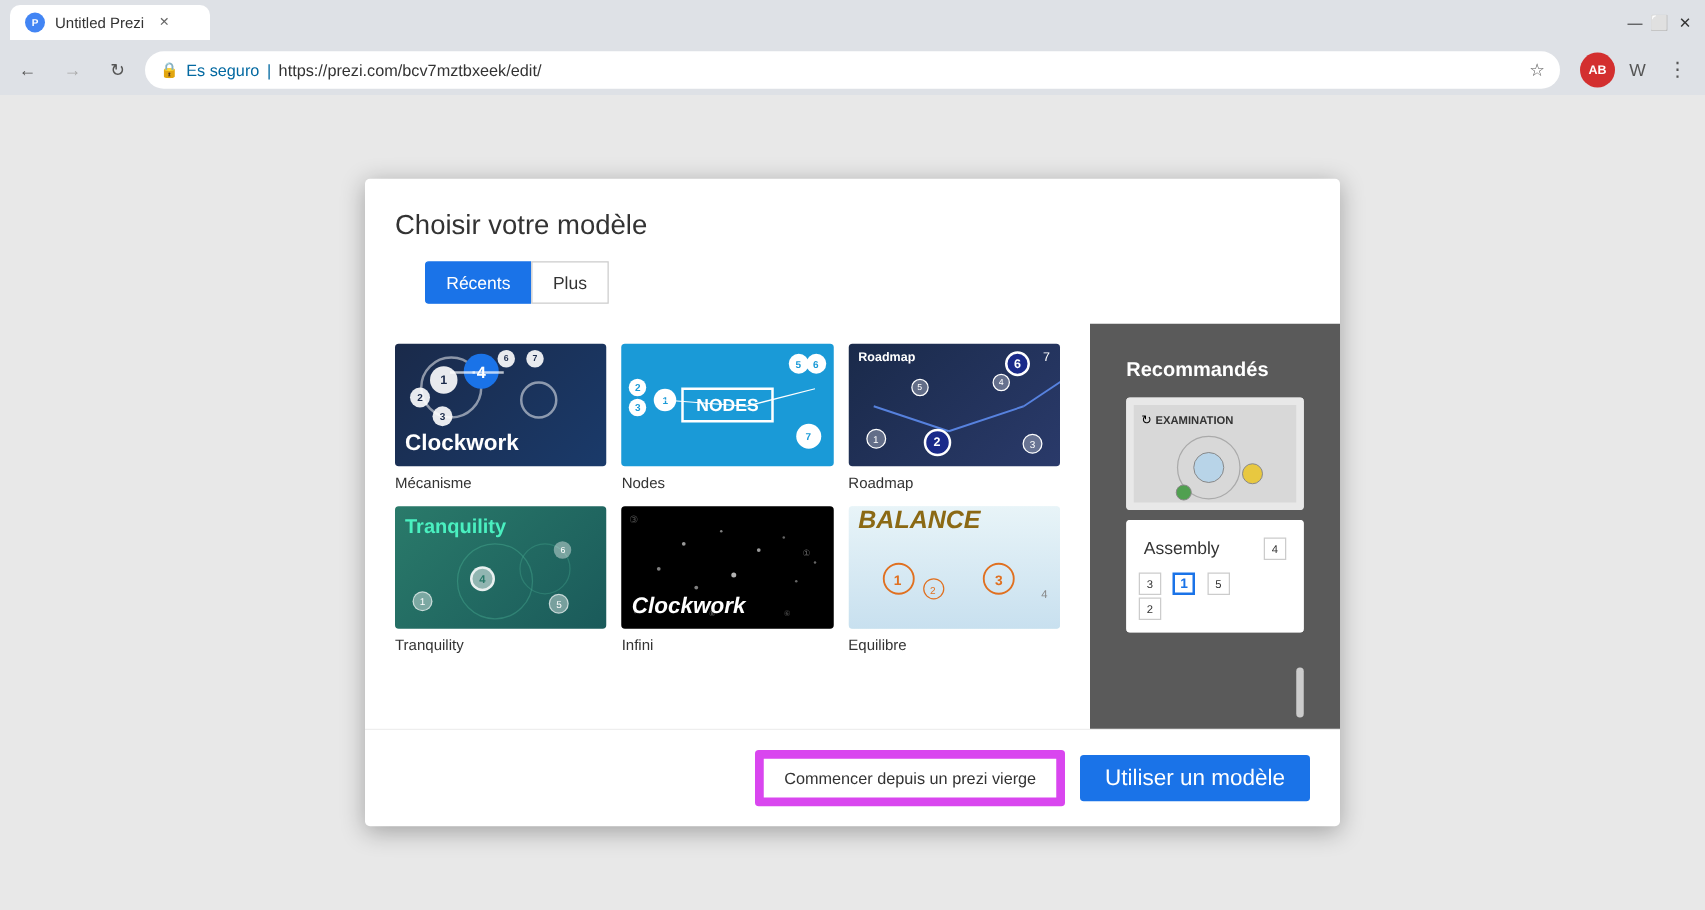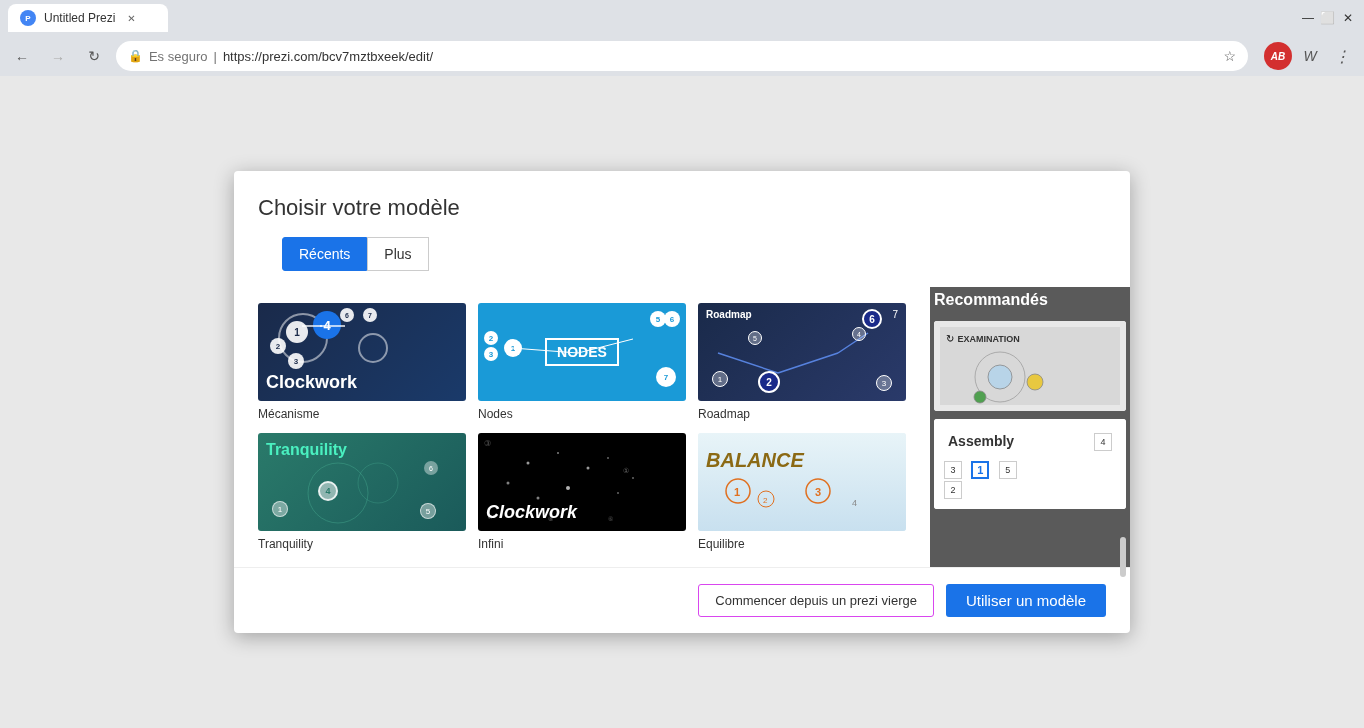--- a/index.html
+++ b/index.html
@@ -12,33 +12,33 @@
     .tab-favicon { width: 16px; height: 16px; background: #4285f4; border-radius: 50%; display: flex; align-items: center; justify-content: center; color: white; font-size: 8px; font-weight: bold; }
     .tab-close { width: 16px; height: 16px; border-radius: 50%; display: flex; align-items: center; justify-content: center; cursor: pointer; font-size: 10px; color: #666; }
     .window-controls { margin-left: auto; display: flex; gap: 4px; align-items: center; }
     .win-btn { width: 16px; height: 16px; display: flex; align-items: center; justify-content: center; cursor: pointer; font-size: 12px; color: #333; }
 
     .address-bar { display: flex; align-items: center; height: 40px; padding: 4px 8px; background: #dee1e6; gap: 8px; }
     .nav-btn { width: 28px; height: 28px; border-radius: 50%; display: flex; align-items: center; justify-content: center; cursor: pointer; font-size: 14px; color: #555; border: none; background: transparent; }
     .nav-btn:disabled { color: #aaa; }
     .url-bar { flex: 1; display: flex; align-items: center; background: #fff; border-radius: 20px; padding: 0 12px; height: 30px; font-size: 13px; color: #333; gap: 6px; }
     .secure-icon { color: #1a73e8; font-size: 12px; }
-    .separator { color: #737373; }
+    .separator { color: #0369a1; }
     .url-text { color: #333; font-size: 13px; }
     .star-icon { margin-left: auto; color: #555; font-size: 14px; }
     .extensions { display: flex; align-items: center; gap: 4px; margin-left: 8px; }
-    .ext-btn { width: 28px; height: 28px; border-radius: 4px; display: flex; align-items: center; justify-content: center; cursor: pointer; font-size: 14px; color: #555; font-style: italic; }
+    .ext-btn { width: 28px; height: 28px; border-radius: 4px; display: flex; align-items: center; justify-content: center; cursor: pointer; font-size: 14px; color: #555; }
     .more-btn { font-size: 16px; color: #555; cursor: pointer; }
 
     
     .page-content { background: #e8e8e8; display: flex; align-items: center; justify-content: center; height: calc(728px - 76px); }
 
     
     .modal-overlay { width: 100%; height: 100%; display: flex; align-items: center; justify-content: center; }
-    .modal { background: #fff; border-radius: 4px; width: 896px; box-shadow: 0 4px 20px rgba(0,0,0,0.3); overflow: hidden; }
+    .modal { background: #fff; border-radius: 4px; width: 780px; box-shadow: 0 4px 20px rgba(0,0,0,0.3); overflow: hidden; }
     .modal-header { padding: 24px 24px 16px; }
     .modal-title { font-size: 22px; font-weight: 400; color: #333; margin-bottom: 16px; }
     .modal-tabs { display: flex; align-items: center; gap: 0; margin-bottom: 0; }
     .tab-btn { padding: 8px 16px; font-size: 14px; cursor: pointer; border: 1px solid #ccc; background: #fff; color: #333; }
     .tab-btn.active { background: #1a73e8; color: #fff; border-color: #1a73e8; }
     .tab-btn:first-child { border-radius: 3px 0 0 3px; margin-left: 24px; }
     .tab-btn:last-child { border-radius: 0; }
     .search-box { flex: 1; display: flex; align-items: center; border: 1px solid #ccc; border-radius: 0 3px 3px 0; overflow: hidden; height: 36px; }
     .search-input { flex: 1; border: none; outline: none; padding: 0 12px; font-size: 13px; color: #999; }
     .search-btn { width: 36px; height: 36px; display: flex; align-items: center; justify-content: center; background: #fff; border: none; cursor: pointer; color: #555; border-left: 1px solid #ccc; }
@@ -70,36 +70,36 @@
     .thumb-tranquility { background: linear-gradient(135deg, #2a7a6a 0%, #1a5a5a 100%); display: flex; align-items: center; justify-content: center; position: relative; }
     .tranquility-title { position: absolute; top: 8px; left: 8px; color: #4af0c0; font-size: 16px; font-weight: bold; }
 
     
     .thumb-infinity { background: #000; display: flex; align-items: center; justify-content: center; position: relative; }
 
     
     .thumb-balance { background: linear-gradient(180deg, #e8f4f8 0%, #d0e8f0 100%); display: flex; align-items: center; justify-content: center; }
 
     
-    .recommended-sidebar { width: 200px; background: #5a5a5a; padding: 4px; }
+    .recommended-sidebar { width: 200px; background: #5a5a5a; padding: 29px; }
     .recommended-title { color: #fff; font-size: 16px; font-weight: bold; margin-bottom: 12px; }
     .rec-item { background: #fff; border-radius: 3px; margin-bottom: 8px; overflow: hidden; cursor: pointer; }
     .rec-thumb { width: 100%; height: 90px; overflow: hidden; position: relative; }
     .rec-name { padding: 6px 8px; font-size: 12px; color: #333; background: #fff; }
 
     
     .thumb-exam { background: #e8e8e8; display: flex; align-items: center; justify-content: flex-start; padding: 6px; }
 
     
     .thumb-assembly { background: #fff; display: flex; align-items: center; justify-content: center; padding: 6px; }
 
     
     .modal-footer { display: flex; align-items: center; justify-content: flex-end; padding: 16px 24px; gap: 12px; border-top: 1px solid #eee; }
-    .btn-secondary { padding: 8px 16px; background: #fff; border: 1px solid #d946ef; border-radius: 3px; font-size: 13px; color: #333; cursor: pointer; }
-    .btn-primary { padding: 8px 20px; background: #1a73e8; border: none; border-radius: 3px; font-size: 15px; color: #fff; cursor: pointer; }
+    .btn-secondary { padding: 8px 16px; background: #fff; border: 7px solid #d946ef; border-radius: 3px; font-size: 13px; color: #333; cursor: pointer; }
+    .btn-primary { padding: 8px 20px; background: #1a73e8; border: none; border-radius: 3px; font-size: 18px; color: #fff; cursor: pointer; }
 
     .scrollbar-indicator { width: 6px; background: #ccc; border-radius: 3px; position: absolute; right: 0; top: 20px; height: 40px; }
   </style>
 </head>
 <body>
 
 <div class="browser-chrome">
   <div class="title-bar">
     <div class="tab">
       <div class="tab-favicon">P</div>
@@ -253,21 +253,21 @@
                 </svg>
                 <div style="position:absolute;bottom:8px;left:8px;color:#fff;font-size:18px;font-style:italic;font-weight:bold;">Clockwork</div>
                 <div style="position:absolute;top:6px;left:6px;color:rgba(255,255,255,0.3);font-size:8px;">③</div>
               </div>
               <div class="template-name">Infini</div>
             </div>
 
             <div class="template-item">
               <div class="template-thumb thumb-balance">
                 <div style="position:relative;width:100%;height:100%;display:flex;align-items:center;justify-content:center;background:linear-gradient(180deg,#e8f4f8,#c8e0ef);">
-                  <div style="color:#8b6914;font-size:20px;font-weight:bold;font-style:italic;position:absolute;top:16px;left:8px;">BALANCE</div>
+                  <div style="color:#8b6914;font-size:20px;font-weight:bold;font-style:italic;position:absolute;top:0;left:8px;">BALANCE</div>
                   <svg style="position:absolute;bottom:10px;left:20px;width:160px;height:50px;">
                     <circle cx="20" cy="20" r="12" fill="none" stroke="#e07020" stroke-width="1.5"></circle>
                     <text x="16" y="25" fill="#e07020" font-size="11" font-weight="bold">1</text>
                     <circle cx="48" cy="28" r="8" fill="none" stroke="#e07020" stroke-width="1"></circle>
                     <text x="45" y="32" fill="#e07020" font-size="8">2</text>
                     <circle cx="100" cy="20" r="12" fill="none" stroke="#e07020" stroke-width="1.5"></circle>
                     <text x="97" y="25" fill="#e07020" font-size="11" font-weight="bold">3</text>
                     <text x="134" y="35" fill="#888" font-size="9">4</text>
                   </svg>
                 </div>
@@ -294,21 +294,21 @@
                   <circle cx="85" cy="35" r="8" fill="#e8c840" stroke="#888" stroke-width="0.8"></circle>
                   <circle cx="30" cy="50" r="6" fill="#50a050" stroke="#888" stroke-width="0.8"></circle>
                 </svg>
               </div>
             </div>
           </div>
 
           <div class="rec-item">
             <div class="rec-thumb thumb-assembly">
               <div style="width:100%;height:100%;background:#fff;position:relative;display:flex;align-items:center;justify-content:center;padding:4px;">
-                <div style="font-size:14px;font-weight:700;color:#333;position:absolute;top:8px;left:8px;">Assembly</div>
+                <div style="font-size:14px;font-weight:400;color:#333;position:absolute;top:8px;left:8px;">Assembly</div>
                 <div style="position:absolute;bottom:4px;left:4px;display:grid;grid-template-columns:repeat(3,1fr);gap:2px;width:80px;">
                   <div style="width:18px;height:18px;border:1px solid #ccc;display:flex;align-items:center;justify-content:center;font-size:9px;color:#333;">3</div>
                   <div style="width:18px;height:18px;border:2px solid #1a73e8;display:flex;align-items:center;justify-content:center;font-size:11px;color:#1a73e8;font-weight:bold;">1</div>
                   <div style="width:18px;height:18px;border:1px solid #ccc;display:flex;align-items:center;justify-content:center;font-size:9px;color:#333;">5</div>
                   <div style="width:18px;height:18px;border:1px solid #ccc;display:flex;align-items:center;justify-content:center;font-size:9px;color:#333;">2</div>
                   <div></div>
                   <div></div>
                 </div>
                 <div style="position:absolute;top:8px;right:8px;width:18px;height:18px;border:1px solid #ccc;display:flex;align-items:center;justify-content:center;font-size:9px;color:#333;">4</div>
               </div>

